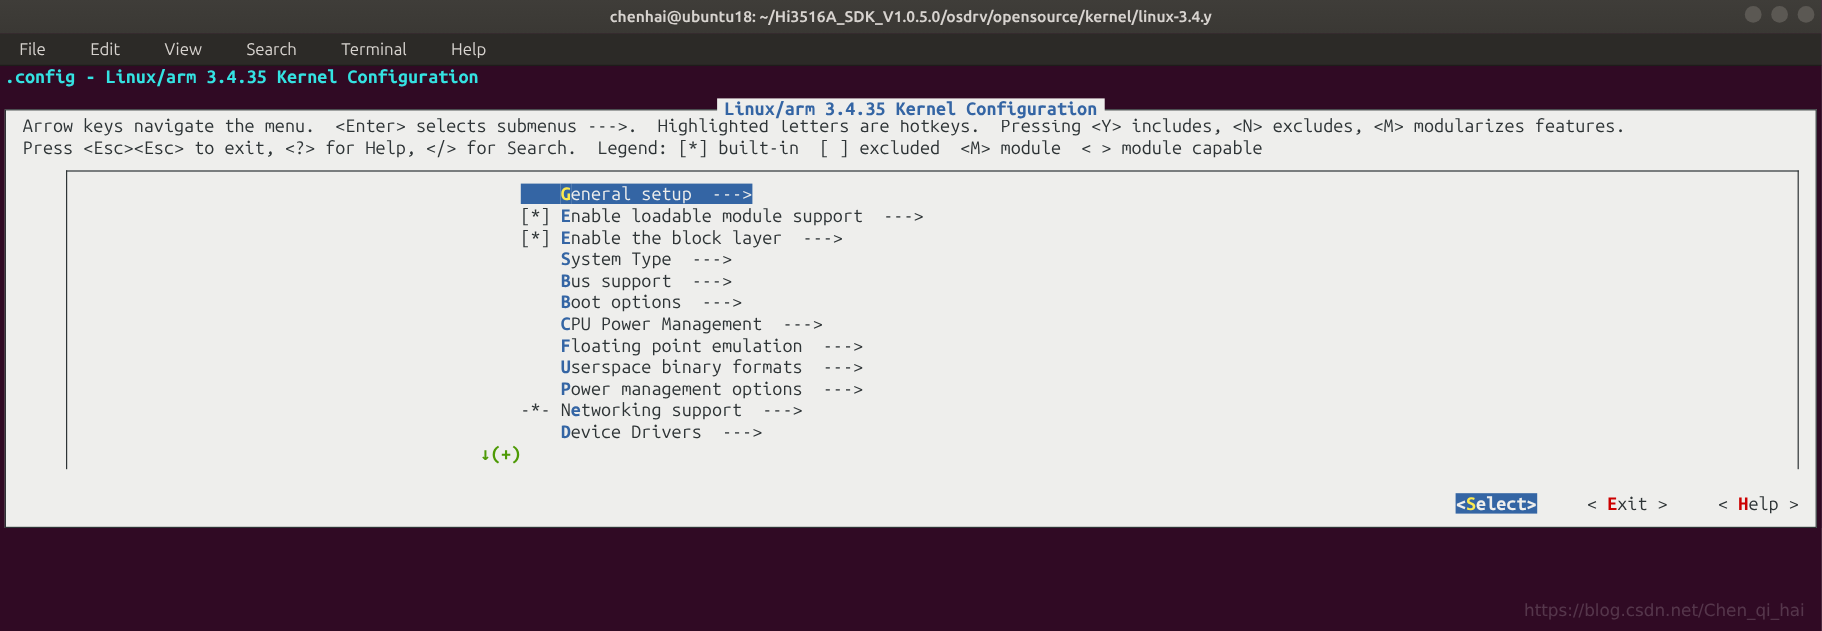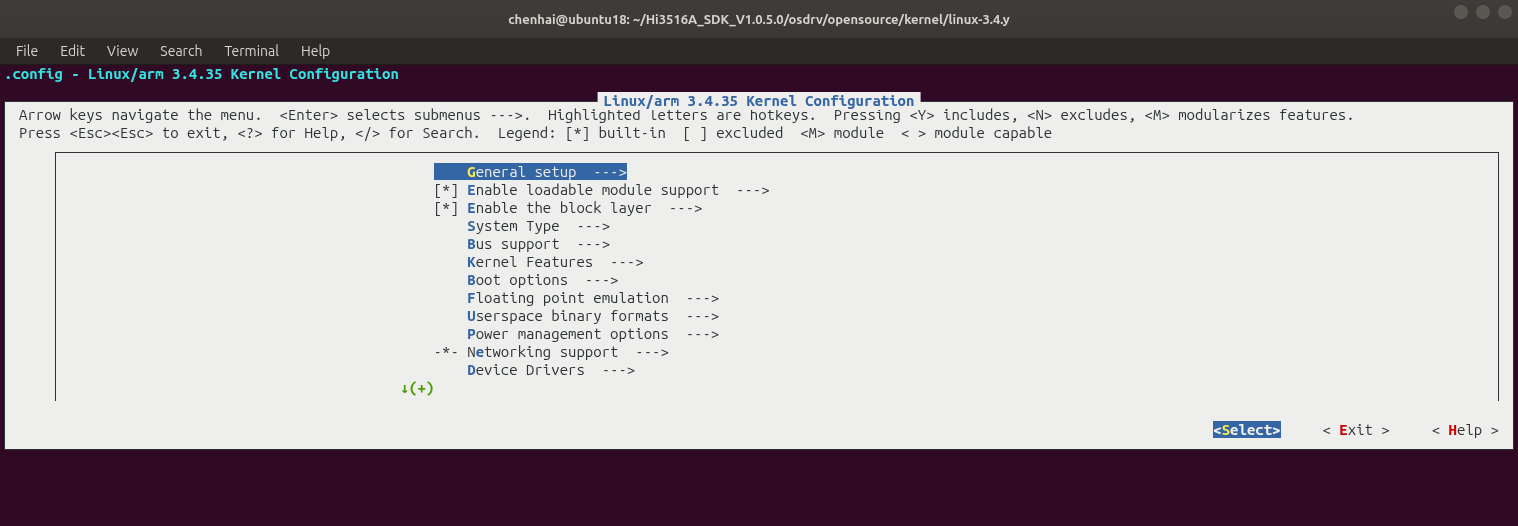--- a/index.html
+++ b/index.html
@@ -7,21 +7,21 @@
     padding: 0;
     width: 1518px;
     height: 526px;
     background: #300a24;
     font-family: "Ubuntu Mono", "DejaVu Sans Mono", "Consolas", monospace;
     font-size: 15px;
     overflow: hidden;
   }
   
   .titlebar {
-    height: 38px;
+    height: 28px;
     background: linear-gradient(#3f3d39, #3a3834);
     color: #d7d3cf;
     display: flex;
     align-items: center;
     justify-content: center;
     font-family: "Ubuntu", "DejaVu Sans", sans-serif;
     font-size: 13px;
     font-weight: bold;
     position: relative;
   }
@@ -38,21 +38,21 @@
     border-radius: 50%;
     background: #5b5853;
   }
   
   .menubar {
     height: 26px;
     background: #2c2a27;
     display: flex;
     align-items: center;
     padding: 0 6px;
-    gap: 2px;
+    gap: 17px;
     font-family: "Ubuntu", "DejaVu Sans", sans-serif;
     font-size: 14px;
     color: #d7d3cf;
     border-bottom: 1px solid #1e1c1a;
   }
   .menuitem {
     padding: 2px 10px;
     cursor: default;
   }
   
@@ -184,29 +184,30 @@
       <div class="help-text">Arrow keys navigate the menu.  &lt;Enter&gt; selects submenus ---&gt;.  Highlighted letters are hotkeys.  Pressing &lt;Y&gt; includes, &lt;N&gt; excludes, &lt;M&gt; modularizes features.</div>
       <div class="help-text">Press &lt;Esc&gt;&lt;Esc&gt; to exit, &lt;?&gt; for Help, &lt;/&gt; for Search.  Legend: [*] built-in  [ ] excluded  &lt;M&gt; module  &lt; &gt; module capable</div>
 
       <div class="inner-box" id="menu-list">
 
       <div class="menurow sel-row"><span>                                            </span><span class="sel-span">    </span><span class="sel-hot">G</span><span class="sel-span">eneral setup  ---&gt;</span></div>
             <div class="menurow"><span>                                            </span><span>[*] </span><span class="row-hot">E</span><span>nable loadable module support  ---&gt;</span></div>
             <div class="menurow"><span>                                            </span><span>[*] </span><span class="row-hot">E</span><span>nable the block layer  ---&gt;</span></div>
             <div class="menurow"><span>                                            </span><span>    </span><span class="row-hot">S</span><span>ystem Type  ---&gt;</span></div>
             <div class="menurow"><span>                                            </span><span>    </span><span class="row-hot">B</span><span>us support  ---&gt;</span></div>
-            <div class="menurow"><span>                                            </span><span>    </span><span class="row-hot">K</span><span>ernel Features  ---&gt;</span></div>
             <div class="menurow"><span>                                            </span><span>    </span><span class="row-hot">B</span><span>oot options  ---&gt;</span></div>
+            <div class="menurow"><span>                                            </span><span>    </span><span class="row-hot">C</span><span>PU Power Management  ---&gt;</span></div>
             <div class="menurow"><span>                                            </span><span>    </span><span class="row-hot">F</span><span>loating point emulation  ---&gt;</span></div>
             <div class="menurow"><span>                                            </span><span>    </span><span class="row-hot">U</span><span>serspace binary formats  ---&gt;</span></div>
             <div class="menurow"><span>                                            </span><span>    </span><span class="row-hot">P</span><span>ower management options  ---&gt;</span></div>
             <div class="menurow"><span>                                            </span><span>-*- </span><span>N</span><span class="row-hot">e</span><span>tworking support  ---&gt;</span></div>
             <div class="menurow"><span>                                            </span><span>    </span><span class="row-hot">D</span><span>evice Drivers  ---&gt;</span></div>
             <div class="menurow"><span>                                        </span><span class="scroll-ind">↓</span><span class="scroll-ind">(+)</span></div>
           </div>
 
       <div class="button-row" id="button-row"><span class="btn-sel"><span>&lt;</span><span class="bhot">S</span><span>elect&gt;</span></span>     <span class="btn-norm"><span>&lt; </span><span class="bhot">E</span><span>xit &gt;</span></span>     <span class="btn-norm"><span>&lt; </span><span class="bhot">H</span><span>elp &gt;</span></span></div>
     </div>
   </div>
 </div>
 
+<div class="watermark">https://blog.csdn.net/Chen_qi_hai</div>
 
 </div>
 
 </body></html>

